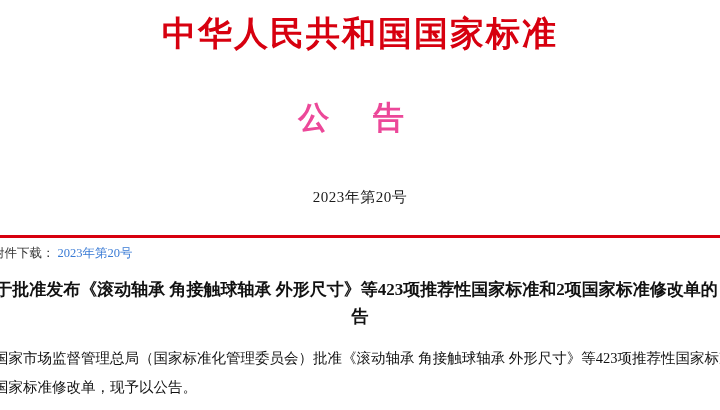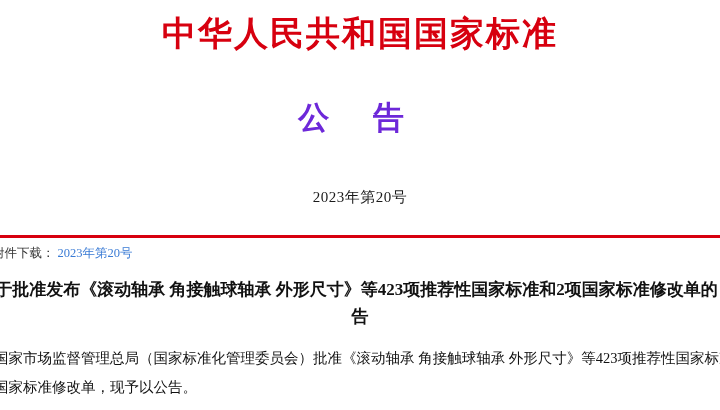--- a/index.html
+++ b/index.html
@@ -25,21 +25,21 @@
     color: #d7000f;
     font-family: "Liberation Serif", serif;
     font-weight: bold;
     font-size: 34px;
     letter-spacing: 2px;
     padding-top: 14px;
     line-height: 1.2;
   }
   .doc-subtitle {
     text-align: center;
-    color: #6d28d9;
+    color: #ec4899;
     font-family: "Liberation Serif", serif;
     font-weight: bold;
     font-size: 31px;
     letter-spacing: 18px;
     padding-top: 44px;
     line-height: 1.2;
   }
   .doc-number {
     text-align: center;
     color: #1a1a1a;

